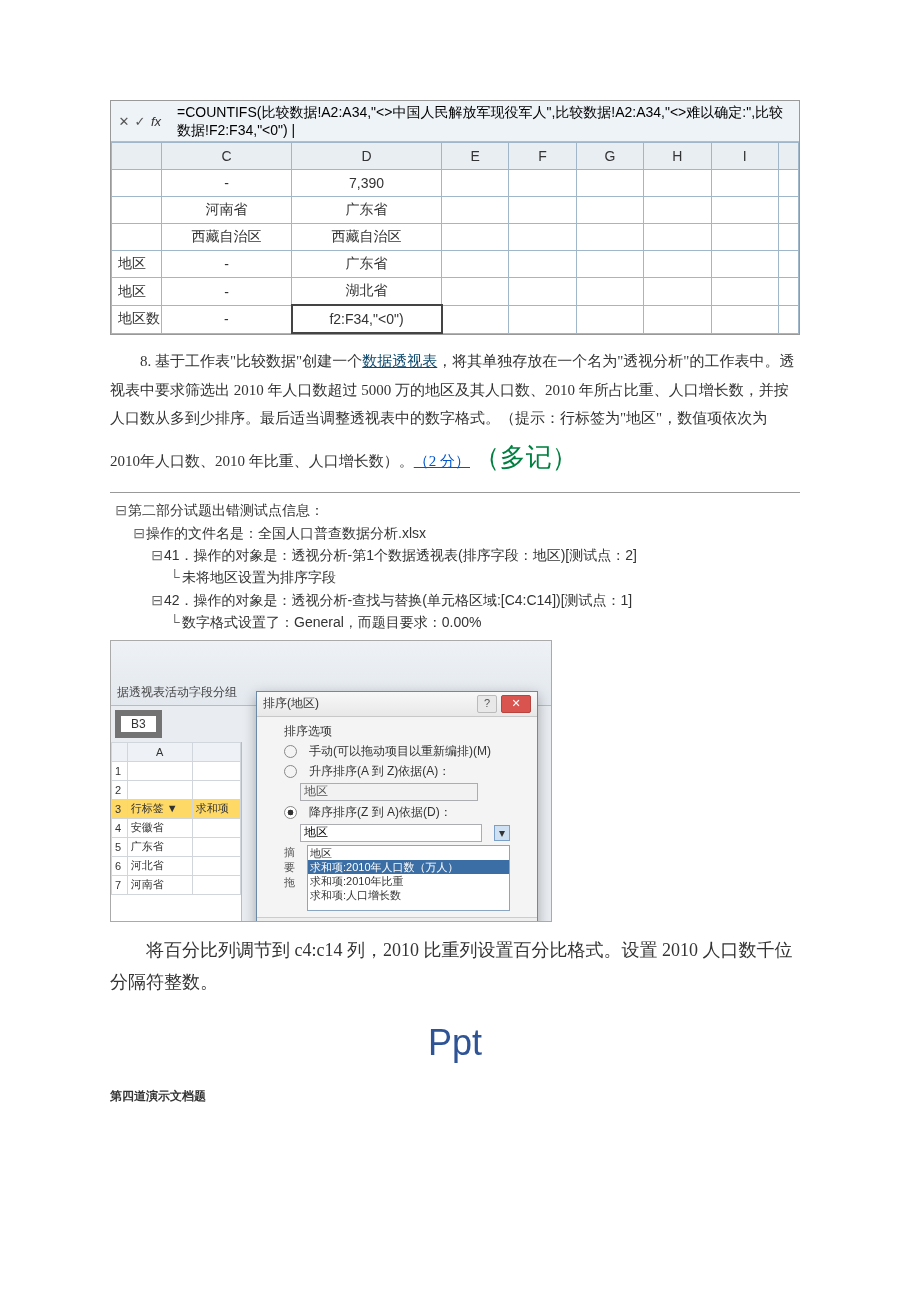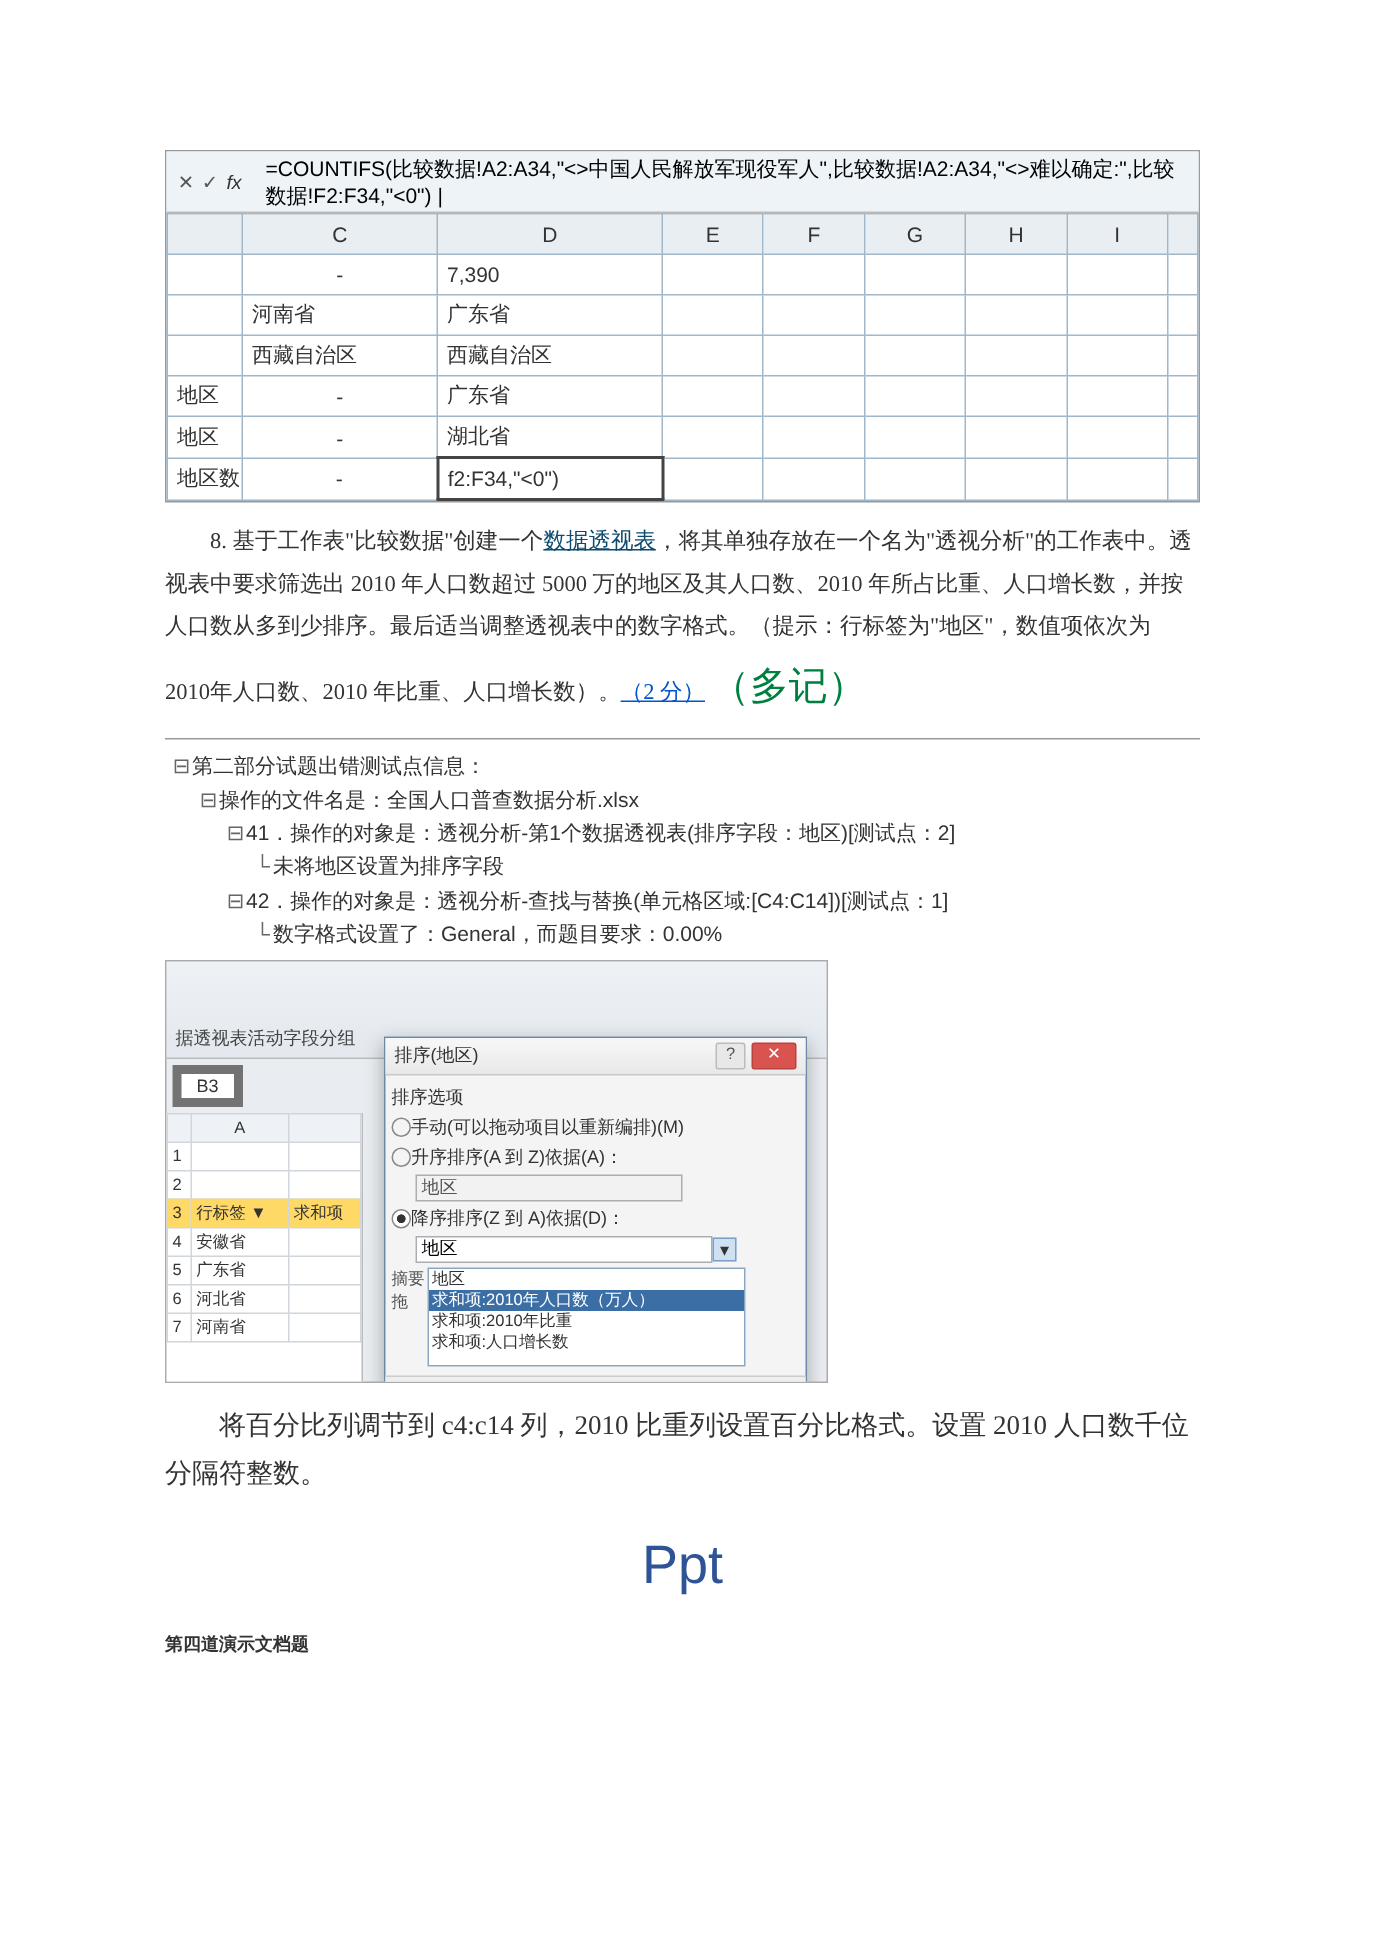--- a/index.html
+++ b/index.html
@@ -6,21 +6,21 @@
   .page{width:920px;margin:0 auto;padding:100px 120px 60px 110px;box-sizing:border-box}
   .fig{border:1px solid #999;margin-bottom:12px}
   .fbar{display:flex;align-items:center;border-bottom:1px solid #bbb;background:#eef3f7;padding:2px 6px;font-size:13px;font-family:Arial,sans-serif}
   .fbar .btns{display:flex;gap:2px;margin-right:6px;color:#555}
   .fbar .btns span{display:inline-block;width:14px;text-align:center}
   .fbar .fx{font-style:italic;margin-right:8px;color:#333}
   .fbar .formula{flex:1;font-family:Arial,sans-serif;font-size:14px;color:#000;line-height:1.3}
   table.grid{border-collapse:collapse;width:100%;table-layout:fixed}
   table.grid td,table.grid th{border:1px solid #9fb7c9;height:26px;padding:0 6px;font-size:14px;font-family:Arial,"SimSun";vertical-align:middle;overflow:hidden;white-space:nowrap}
   table.grid thead th{background:#e9eef3;text-align:center;font-weight:normal;color:#333}
-  .r{text-align:left}.c{text-align:center}
+  .r{text-align:center}.c{text-align:center}
   .para{font-family:"SimSun";font-size:15px;line-height:1.9;text-indent:2em;margin:10px 0}
   .hl{color:#0c4a6e;text-decoration:underline}
   .bl{color:#0055cc;text-decoration:underline}
   .big-green{font-family:"SimSun";font-size:26px;color:#008040}
   .errbox{border-top:1px solid #999;padding:6px 4px;font-family:"SimSun",Arial;font-size:14px;color:#333}
   .errbox .line{display:flex;align-items:flex-start;line-height:1.6}
   .errbox .caret{width:14px;text-align:center;color:#666;flex-shrink:0}
   .errbox .txt{flex:1}
   .ind1{padding-left:18px}.ind2{padding-left:36px}.ind3{padding-left:54px}
   .label{font-family:"SimSun";font-size:18px;margin:10px 0 8px 40px}
@@ -30,22 +30,22 @@
   .shot .body{display:flex;height:210px}
   .shot .sheet{width:130px;background:#fff;border-right:1px solid #bbb}
   .shot .sheet table{border-collapse:collapse;width:100%}
   .shot .sheet td,.shot .sheet th{border:1px solid #d0d6dc;font-size:11px;padding:1px 3px;height:16px}
   .shot .sheet th{background:#eef2f6;text-align:center;font-weight:normal}
   .dlg{position:absolute;left:145px;top:50px;width:280px;background:#f4f4f4;border:1px solid #6b8aaa;box-shadow:0 4px 12px rgba(0,0,0,.3)}
   .dlg .title{background:linear-gradient(#f8f8f8,#e8e8e8);border-bottom:1px solid #c8c8c8;padding:3px 6px;display:flex;align-items:center;justify-content:space-between;font-size:12px}
   .dlg .title .winbtns{display:flex;gap:4px}
   .dlg .title .q{width:18px;height:16px;background:#e8e8e8;border:1px solid #bbb;border-radius:2px;text-align:center;line-height:14px;font-size:11px;color:#555}
   .dlg .title .x{width:28px;height:16px;background:#d9534f;border:1px solid #b8433f;border-radius:2px;color:#fff;text-align:center;line-height:14px;font-size:11px}
-  .dlg .content{padding:6px 4px;font-size:12px;color:#333}
-  .dlg .row{margin:3px 0;display:flex;align-items:center;gap:0}
+  .dlg .content{padding:6px 27px;font-size:12px;color:#333}
+  .dlg .row{margin:3px 0;display:flex;align-items:center;gap:12px}
   .dlg input[type=text]{border:1px solid #abadb3;padding:1px 3px;font-size:12px;width:170px}
   .dlg .list{border:1px solid #8aa6c1;background:#fff;width:210px;height:64px;font-size:11px;overflow:hidden}
   .dlg .list .sel{background:#3a6ea5;color:#fff;padding:0 2px}
   .dlg .list div{padding:0 2px;line-height:14px}
   .dlg .foot{border-top:1px solid #ccc;padding:4px 8px;background:#efefef;font-size:11px;color:#888}
   .para2{font-family:"SimSun";font-size:18px;line-height:1.8;margin:12px 0 24px 0;text-indent:2em}
   .ppt{font-family:Arial,sans-serif;font-size:36px;color:#2f5496;text-align:center;margin:10px 0 24px 0;font-weight:500}
   .small-bold{font-family:"SimSun";font-size:12px;font-weight:700}
   .radio{width:11px;height:11px;border:1px solid #888;border-radius:50%;display:inline-block;flex-shrink:0}
   .radio.on{background:radial-gradient(circle,#333 35%,#fff 40%)}

